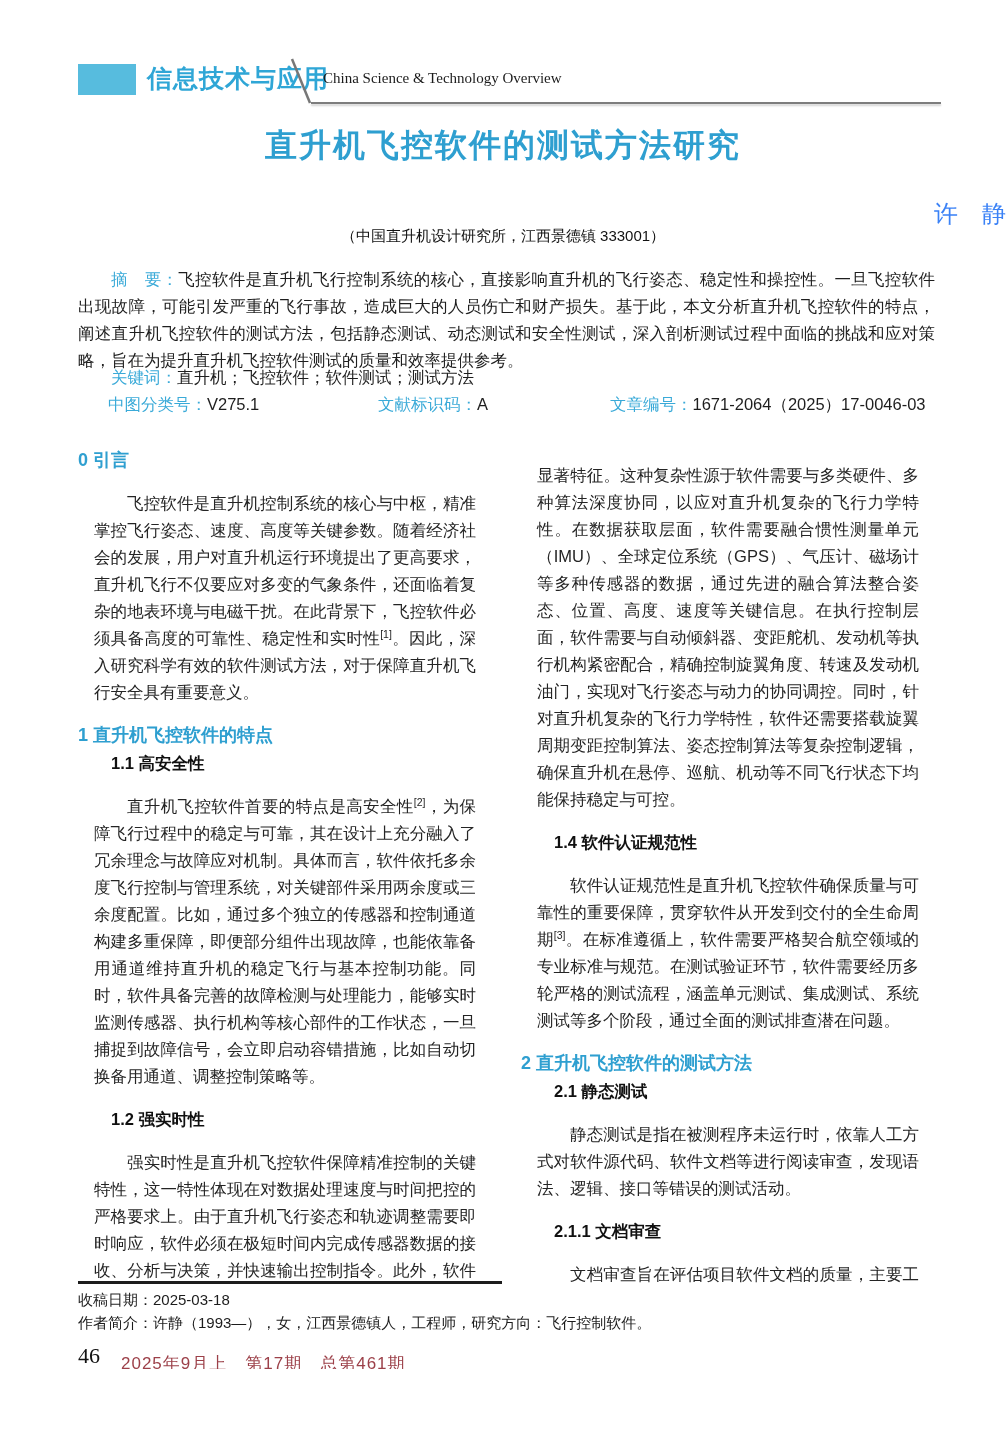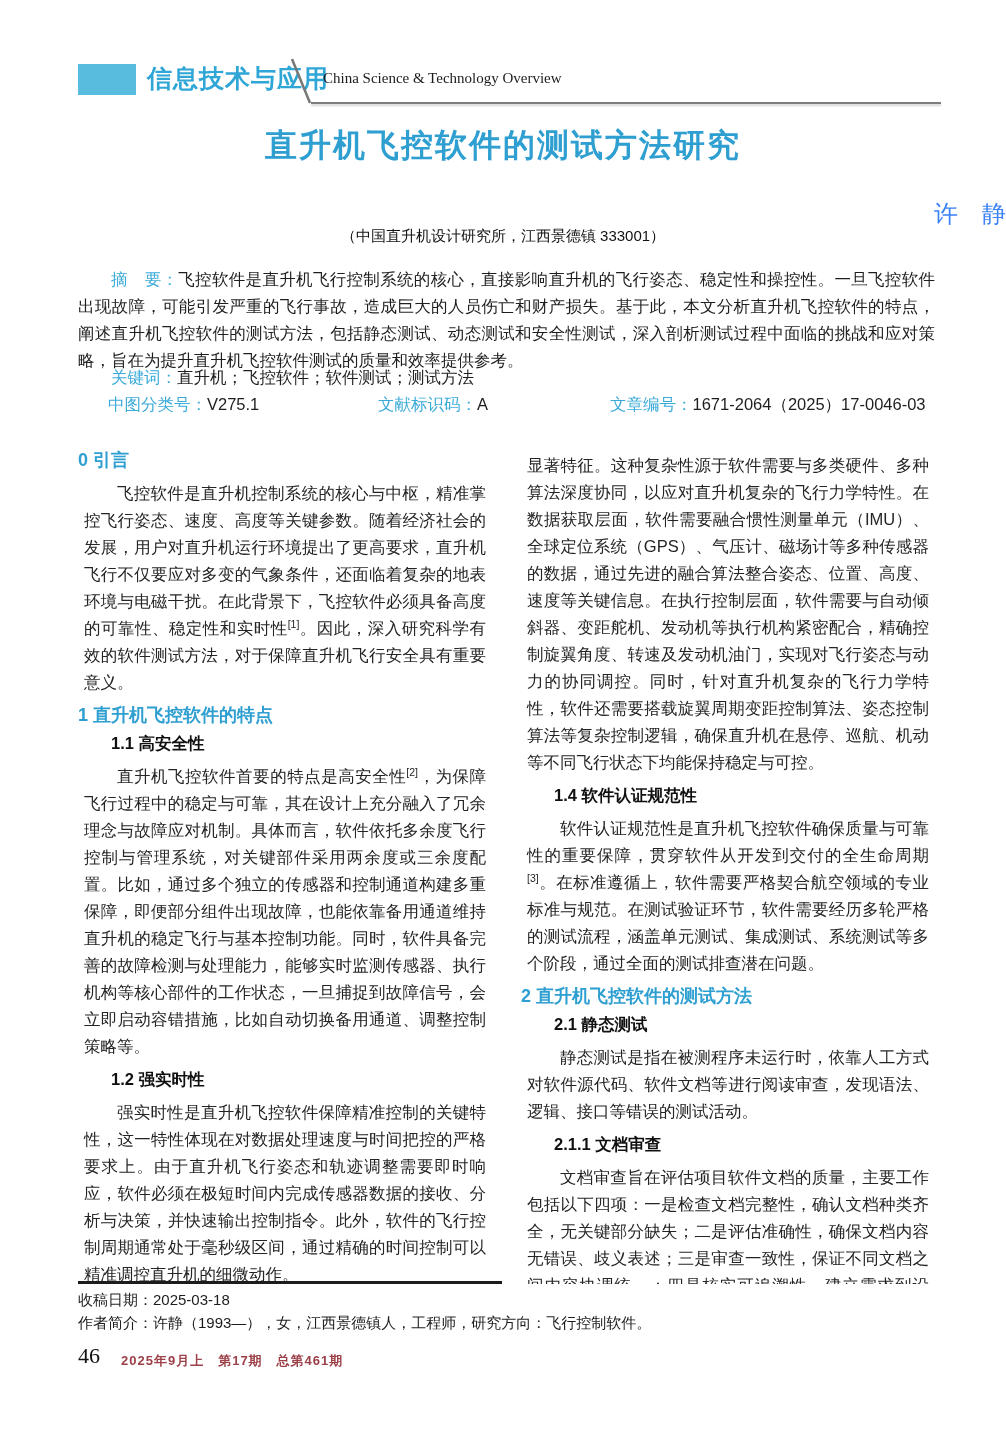--- a/index.html
+++ b/index.html
@@ -23,32 +23,32 @@
   .blue-label{color:var(--label-blue,#3aaad8);font-weight:normal;}
   .keywords{position:absolute;left:78px;top:364px;width:857px;font-size:16.5px;line-height:27px;padding-left:0;color:#1e1e1e;}
   .keywords .indent{padding-left:33px;}
   .meta-line{position:absolute;left:78px;top:391px;width:857px;height:27px;font-size:16.5px;line-height:27px;color:#1e1e1e;}
   .meta-clc{position:absolute;left:30px;top:0;white-space:nowrap;}
   .meta-doc{position:absolute;left:300px;top:0;white-space:nowrap;}
   .meta-id{position:absolute;left:532px;top:0;white-space:nowrap;}
   
   .columns{position:absolute;left:78px;top:446px;width:857px;height:838px;display:flex;gap:29px;overflow:hidden;}
   .col{width:414px;font-size:16.5px;line-height:27px;text-align:justify;color:#242424;}
-  .col p{margin:6px;text-indent:33px;}
+  .col p{margin:16px;text-indent:33px;}
   .col p.cont{text-indent:0;}
   .sec{color:var(--accent,#2e9fd0);font-weight:bold;font-size:18px;margin:1px 0;line-height:27px;}
   .sub{font-weight:bold;font-size:16.5px;margin:1px 0;padding-left:33px;color:#101010;line-height:27px;}
   sup.ref{font-size:10.5px;line-height:0;}
   
   .fn-rule{position:absolute;left:78px;top:1281px;width:424px;height:3px;background:#1c1c1c;}
   .fn-line1{position:absolute;left:78px;top:1291px;font-size:15px;color:#1c1c1c;}
   .fn-line2{position:absolute;left:78px;top:1314px;font-size:15px;color:#1c1c1c;}
   
   .page-num{position:absolute;left:78px;top:1343px;font-size:22px;font-family:"Liberation Serif",serif;color:#111;}
-  .issue-info{position:absolute;left:121px;top:1352px;font-size:13px;font-weight:bold;color:var(--footer-red,#9c4049);letter-spacing:1px;}
+  .issue-info{position:absolute;left:121px;top:1352px;font-size:17px;font-weight:normal;color:var(--footer-red,#9c4049);letter-spacing:1px;}
 </style>
 </head>
 <body>
 
 <div class="page">
 
   <div class="brand-square"></div>
   <div class="brand-cn">信息技术与应用</div>
   <svg class="header-slash" viewBox="0 0 26 48">
     <line x1="4" y1="2" x2="22" y2="46" stroke="#777777" stroke-width="2.5"></line>

